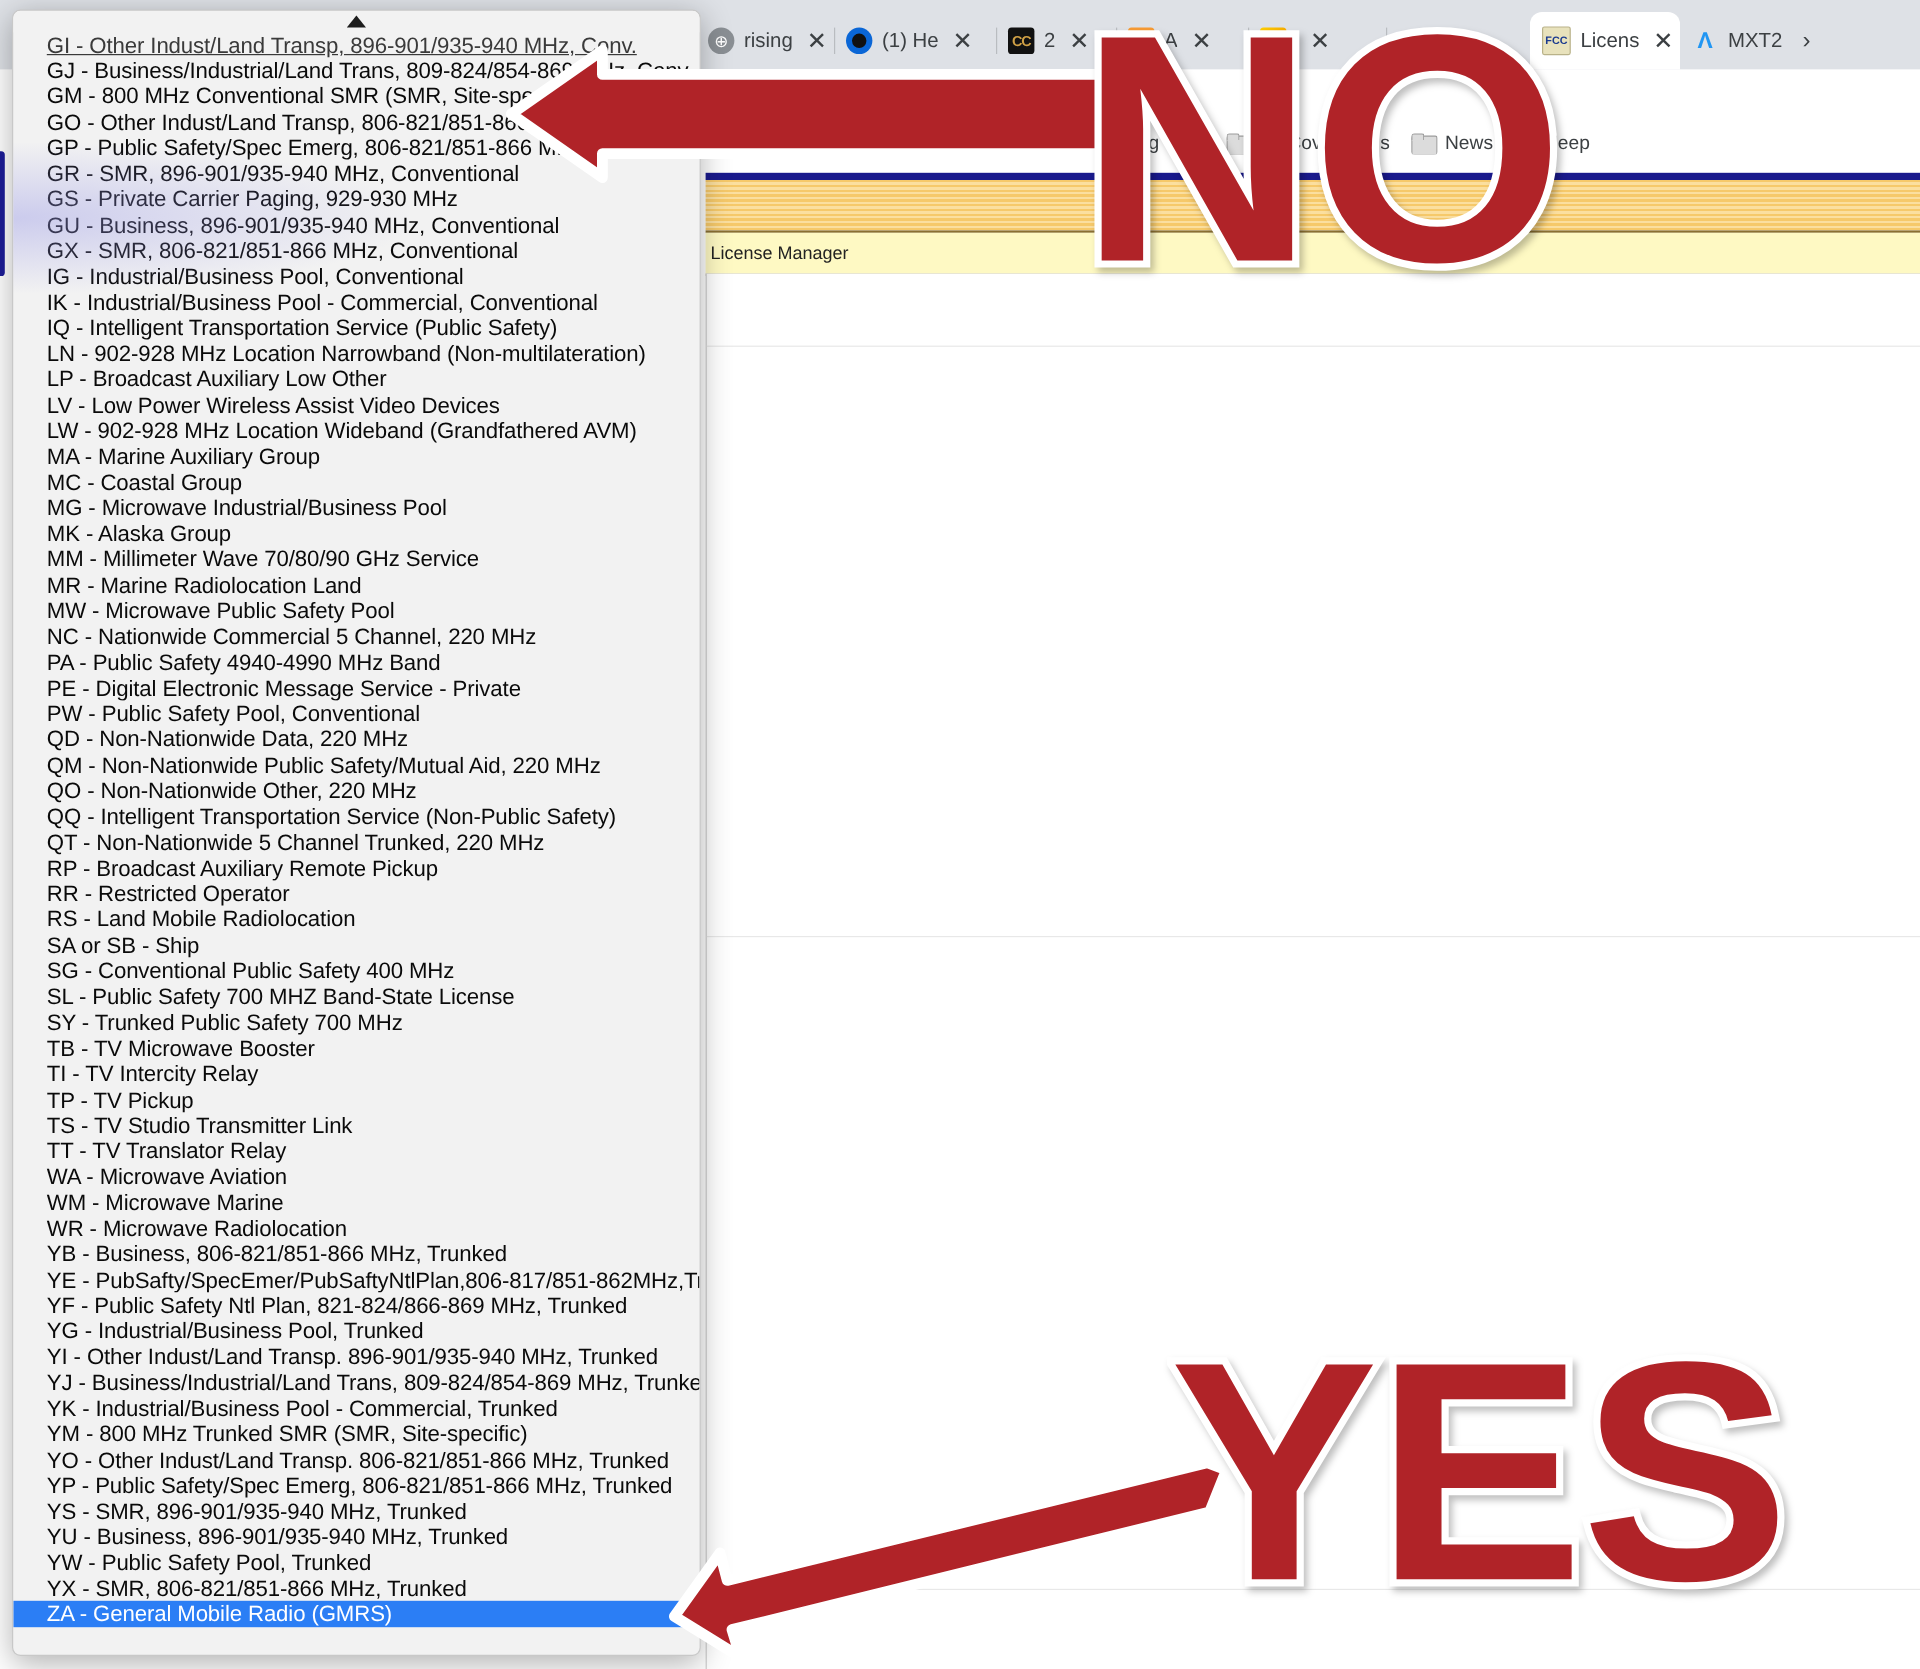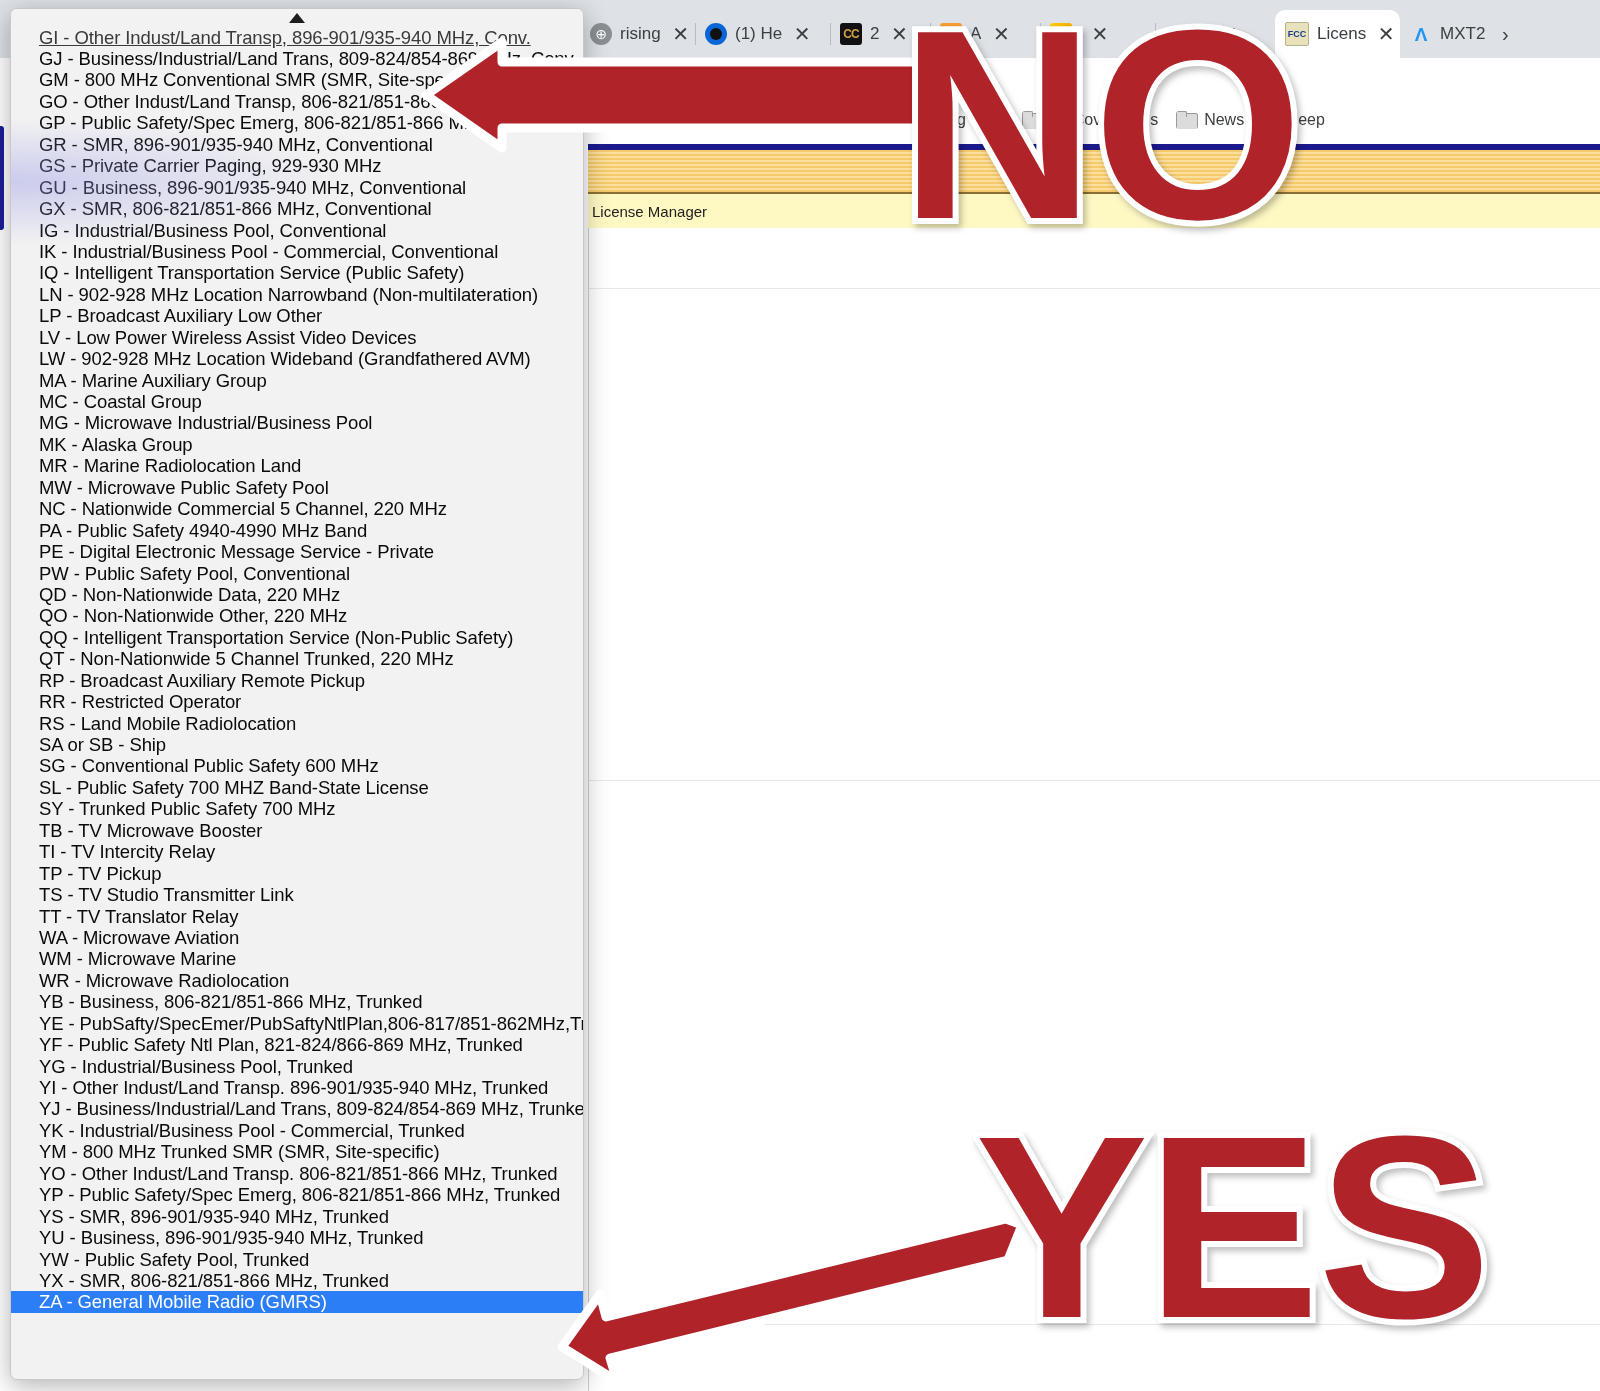--- a/index.html
+++ b/index.html
@@ -374,35 +374,37 @@
         <div class="dd-item">IK - Industrial/Business Pool - Commercial, Conventional</div>
         <div class="dd-item">IQ - Intelligent Transportation Service (Public Safety)</div>
         <div class="dd-item">LN - 902-928 MHz Location Narrowband (Non-multilateration)</div>
         <div class="dd-item">LP - Broadcast Auxiliary Low Other</div>
         <div class="dd-item">LV - Low Power Wireless Assist Video Devices</div>
         <div class="dd-item">LW - 902-928 MHz Location Wideband (Grandfathered AVM)</div>
         <div class="dd-item">MA - Marine Auxiliary Group</div>
         <div class="dd-item">MC - Coastal Group</div>
         <div class="dd-item">MG - Microwave Industrial/Business Pool</div>
         <div class="dd-item">MK - Alaska Group</div>
+        <div class="dd-item">MM - Millimeter Wave 70/80/90 GHz Service</div>
         <div class="dd-item">MR - Marine Radiolocation Land</div>
         <div class="dd-item">MW - Microwave Public Safety Pool</div>
         <div class="dd-item">NC - Nationwide Commercial 5 Channel, 220 MHz</div>
         <div class="dd-item">PA - Public Safety 4940-4990 MHz Band</div>
         <div class="dd-item">PE - Digital Electronic Message Service - Private</div>
         <div class="dd-item">PW - Public Safety Pool, Conventional</div>
         <div class="dd-item">QD - Non-Nationwide Data, 220 MHz</div>
+        <div class="dd-item">QM - Non-Nationwide Public Safety/Mutual Aid, 220 MHz</div>
         <div class="dd-item">QO - Non-Nationwide Other, 220 MHz</div>
         <div class="dd-item">QQ - Intelligent Transportation Service (Non-Public Safety)</div>
         <div class="dd-item">QT - Non-Nationwide 5 Channel Trunked, 220 MHz</div>
         <div class="dd-item">RP - Broadcast Auxiliary Remote Pickup</div>
         <div class="dd-item">RR - Restricted Operator</div>
         <div class="dd-item">RS - Land Mobile Radiolocation</div>
         <div class="dd-item">SA or SB - Ship</div>
-        <div class="dd-item">SG - Conventional Public Safety 600 MHz</div>
+        <div class="dd-item">SG - Conventional Public Safety 400 MHz</div>
         <div class="dd-item">SL - Public Safety 700 MHZ Band-State License</div>
         <div class="dd-item">SY - Trunked Public Safety 700 MHz</div>
         <div class="dd-item">TB - TV Microwave Booster</div>
         <div class="dd-item">TI - TV Intercity Relay</div>
         <div class="dd-item">TP - TV Pickup</div>
         <div class="dd-item">TS - TV Studio Transmitter Link</div>
         <div class="dd-item">TT - TV Translator Relay</div>
         <div class="dd-item">WA - Microwave Aviation</div>
         <div class="dd-item">WM - Microwave Marine</div>
         <div class="dd-item">WR - Microwave Radiolocation</div>

